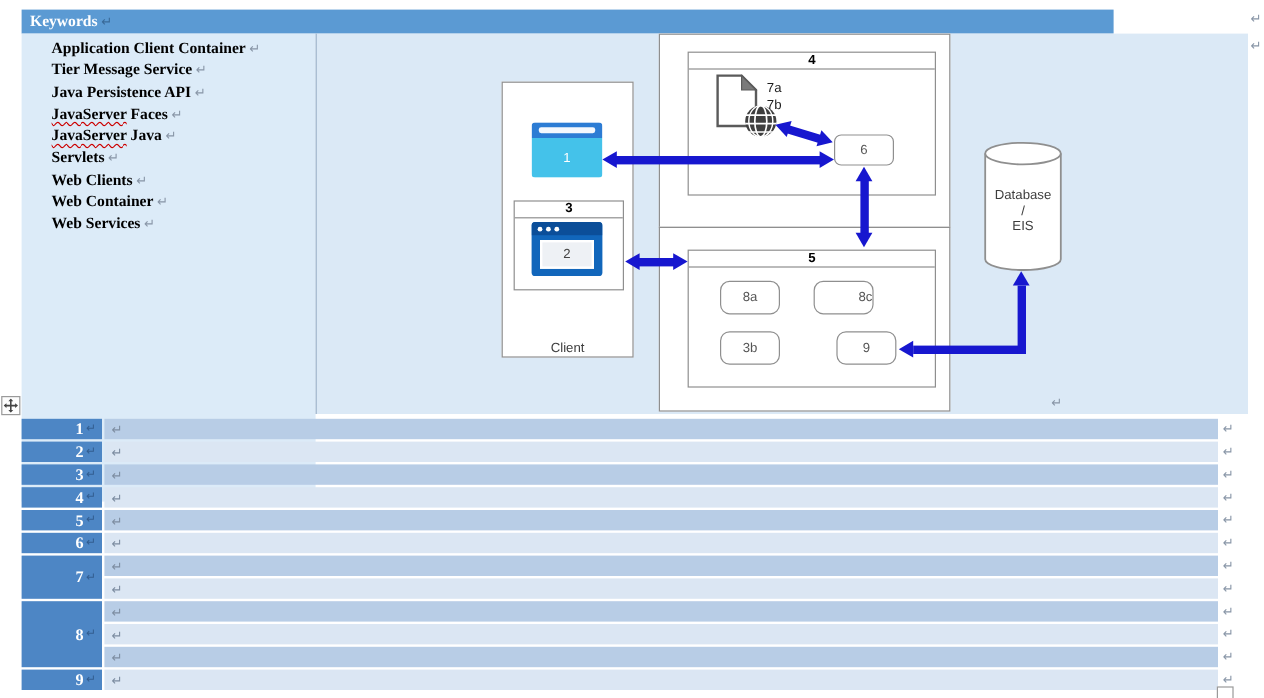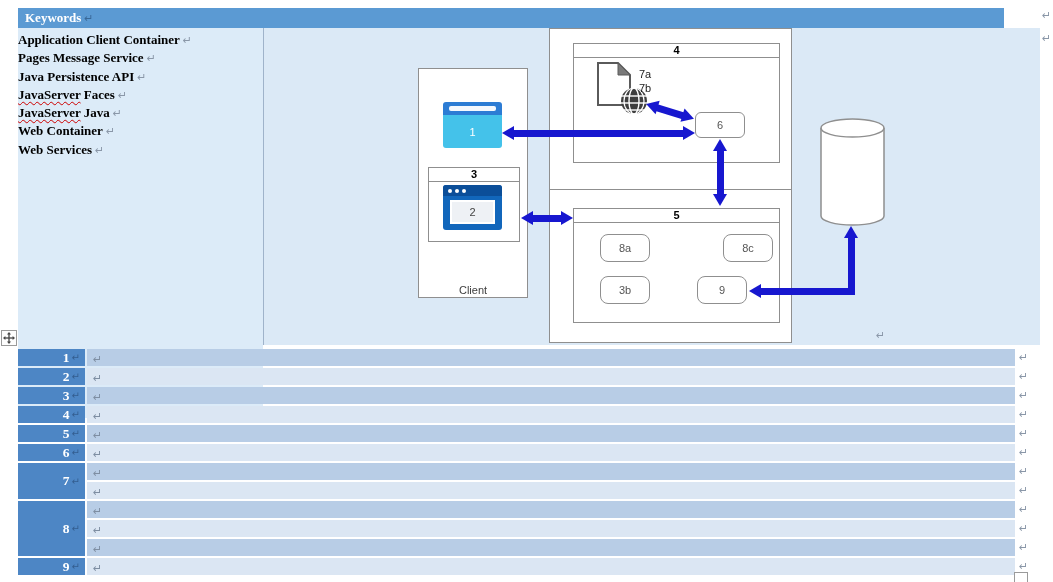--- a/index.html
+++ b/index.html
@@ -1,23 +1,23 @@
 <!DOCTYPE html>
 <html><head>
 <meta charset="utf-8">
 <style>
   html,body{margin:0;padding:0;background:#fff;}
   .page{position:relative;width:1053px;height:582px;background:#fff;overflow:hidden;
         font-family:"Liberation Serif",serif;}
   
-  .kw-header{position:absolute;left:18px;top:8px;width:986px;height:20px;background:#5b9ad3;
+  .kw-header{position:absolute;left:18px;top:8px;width:910px;height:20px;background:#5b9ad3;
              color:#fff;font-size:13px;font-weight:bold;line-height:20px;padding-left:7px;
              box-sizing:border-box;}
   .kw-cell{position:absolute;left:18px;top:28px;width:245px;height:390px;background:#dcebf8;
-           padding:3px 0 0 0;box-sizing:border-box;}
+           padding:3px 0 0 25px;box-sizing:border-box;}
   .diagram-cell{position:absolute;left:263px;top:28px;width:777px;height:317px;background:#dbe9f6;
                 border-left:1px solid #9fb3ca;box-sizing:border-box;}
   .kw-line{height:18.3px;line-height:18.3px;font-size:13px;font-weight:bold;color:#000;white-space:nowrap;}
   .squiggle{text-decoration:underline;text-decoration-style:wavy;text-decoration-color:#cc0000;
             text-decoration-thickness:1px;text-underline-offset:2px;}
   .ret{color:#8a97a8;font-weight:400;font-size:11px;font-family:"DejaVu Sans",sans-serif;margin-left:3px;}
   .ret-dark{color:rgba(10,35,70,.42);}
   .trm{position:absolute;color:#8a97a8;font-size:11px;font-family:"DejaVu Sans",sans-serif;}
   
   .shape{position:absolute;background:#fff;border:1px solid #8f8f8f;box-sizing:border-box;}
@@ -90,24 +90,26 @@
 <div class="page">
 
   <div class="kw-header">
     <span>Keywords</span><span class="ret ret-dark">↵</span>
   </div>
   <span class="trm" style="left:1042px;top:9px;">↵</span>
   <span class="trm" style="left:1042px;top:32px;">↵</span>
 
   <div class="kw-cell">
     <div class="kw-line"><span>Application Client Container</span><span class="ret">↵</span></div>
-    <div class="kw-line"><span>Pages Message Service</span><span class="ret">↵</span></div>
+    <div class="kw-line"><span>Tier Message Service</span><span class="ret">↵</span></div>
     <div class="kw-line"><span>Java Persistence API</span><span class="ret">↵</span></div>
     <div class="kw-line"><span class="squiggle">JavaServer</span><span> Faces</span><span class="ret">↵</span></div>
     <div class="kw-line"><span class="squiggle">JavaServer</span><span> Java</span><span class="ret">↵</span></div>
+    <div class="kw-line"><span>Servlets</span><span class="ret">↵</span></div>
+    <div class="kw-line"><span>Web Clients</span><span class="ret">↵</span></div>
     <div class="kw-line"><span>Web Container</span><span class="ret">↵</span></div>
     <div class="kw-line"><span>Web Services</span><span class="ret">↵</span></div>
   </div>
 
   <div class="diagram-cell"></div>
 
   <div class="shape client-box"></div>
   <div class="dlabel" style="left:418px;top:284px;width:110px;">Client</div>
   <div class="app-icon">
     <div class="app-titlebar">
@@ -153,34 +155,39 @@
       <span>6</span>
     </div>
 
   <div class="shape biztier-box"></div>
   <div class="shape box5">
     <div class="dhead">5</div>
   </div>
   <div class="rbox" style="left:600px;top:234px;">
       <span>8a</span>
     </div>
-  <div class="rbox" style="left:723px;top:234px;">
+  <div class="rbox" style="left:678px;top:234px;justify-content:flex-end;">
       <span>8c</span>
     </div>
   <div class="rbox" style="left:600px;top:276px;">
       <span>3b</span>
     </div>
   <div class="rbox" style="left:697px;top:276px;">
       <span>9</span>
     </div>
 
   <svg style="position:absolute;left:820px;top:118px;" width="65" height="108">
     <path d="M1,10 v88 a31.5,9 0 0 0 63,0 v-88" fill="#ffffff" stroke="#8f8f8f" stroke-width="1.5"></path>
     <ellipse cx="32.5" cy="10" rx="31.5" ry="9" fill="#ffffff" stroke="#8f8f8f" stroke-width="1.5"></ellipse>
   </svg>
+  <div class="cyl-text">
+    <div>Database</div>
+    <div>/</div>
+    <div>EIS</div>
+  </div>
 
   <span class="trm" style="left:876px;top:329px;">↵</span>
 
   <div class="h-arrow" style="left:502px;top:126px;width:193px;">
       <div class="seg"></div>
     </div>
   <div class="h-arrow" style="left:646px;top:97px;width:50px;transform:rotate(17deg);transform-origin:0 50%;">
       <div class="seg"></div>
     </div>
   <div class="v-arrow" style="left:713px;top:139px;height:67px;">

